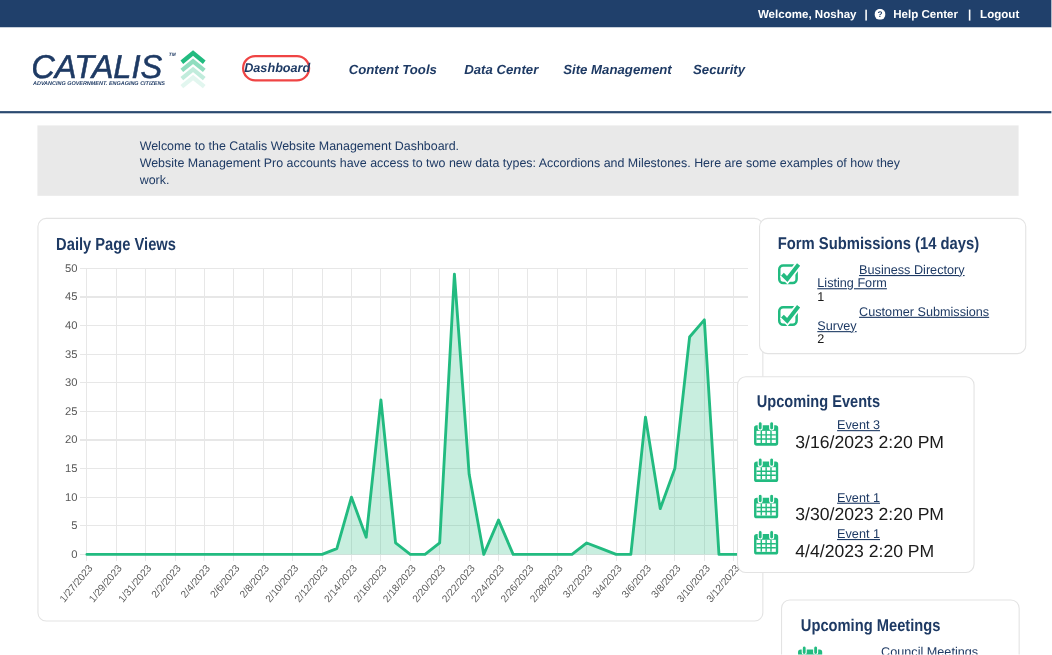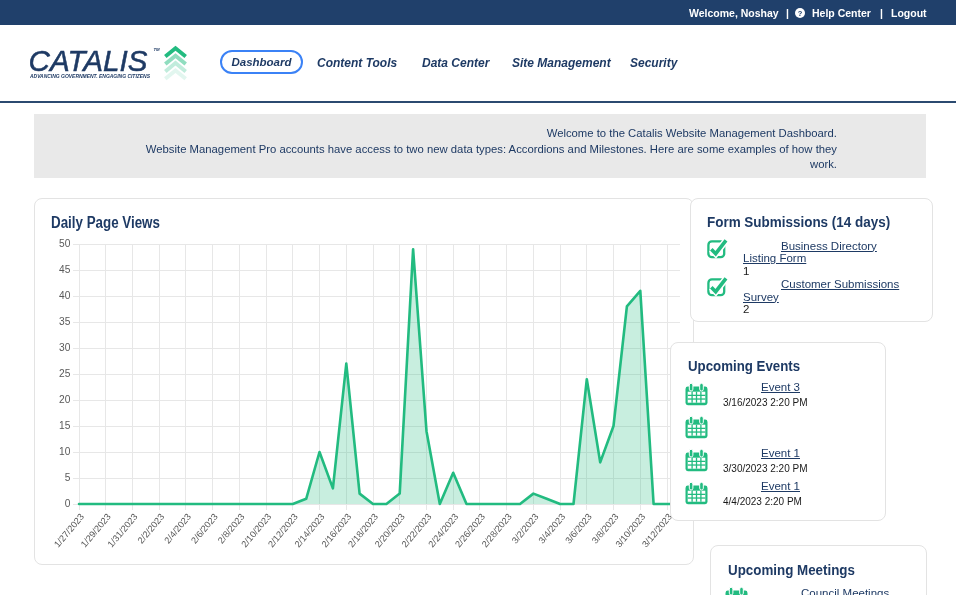--- a/index.html
+++ b/index.html
@@ -2,30 +2,30 @@
 <html><head><meta charset="utf-8"><style>
 * { margin:0; padding:0; box-sizing:border-box; }
 body { width:956px; height:595px; overflow:hidden; background:#fff;
   font-family:"Liberation Sans",sans-serif; position:relative; }
 .topbar { position:absolute; left:0; top:0; width:956px; height:25px; background:#20406b;
   color:#fff; font-size:10.5px; font-weight:bold; }
 .topbar span { position:absolute; top:7px; white-space:nowrap; }
 .header { position:absolute; left:0; top:25px; width:956px; height:78px; background:#fff;
   border-bottom:2px solid #2b4a70;font-style:italic; }
 .nav { position:absolute; top:30.8px; font-size:12px; font-weight:bold; color:#1e3a64; }
-.pill { position:absolute; left:220px; top:25px; width:83px; height:24px; border:2px solid #3b82f6;
+.pill { position:absolute; left:220px; top:25px; width:62px; height:24px; border:2px solid #ef4444;
   border-radius:12px; text-align:center; line-height:20px; font-size:11.5px; font-weight:bold; color:#1e3a64; }
 .banner { position:absolute; left:34px; top:114px; width:892px; height:64px; background:#e9e9e9;
   color:#1e3a64; font-size:11.3px; }
-.banner .txt { position:absolute; left:93px; top:12px; width:710px; line-height:15px;text-align:right; }
+.banner .txt { position:absolute; left:93px; top:12px; width:710px; line-height:15px; }
 .card { position:absolute; background:#fff; border:1px solid #e3e3e3; border-radius:8px; }
 h2 { color:#1e3a64; font-size:15.5px; font-weight:bold; font-family:"Liberation Sans",sans-serif;
   transform-origin:left top; white-space:nowrap; }
 .lnk { color:#1e3a64; text-decoration:underline; font-size:11.5px;margin-left:38px; }
-.date { color:#1a1a1a; font-size:10px; }
+.date { color:#1a1a1a; font-size:16px; }
 .cnt { color:#1a1a1a; font-size:11.5px; }
 </style></head>
 <body>
 <div class="topbar">
 <span style="left:689px">Welcome, Noshay</span>
 <span style="left:786px">|</span>
 <svg width="10" height="10" viewBox="0 0 24 24" style="position:absolute;left:795px;top:7.5px">
       <circle cx="12" cy="12" r="12" fill="#fff"></circle>
       <text x="12" y="18.5" text-anchor="middle" font-size="18" font-weight="bold" fill="#20406b" font-family="'Liberation Sans',sans-serif">?</text>
     </svg>

